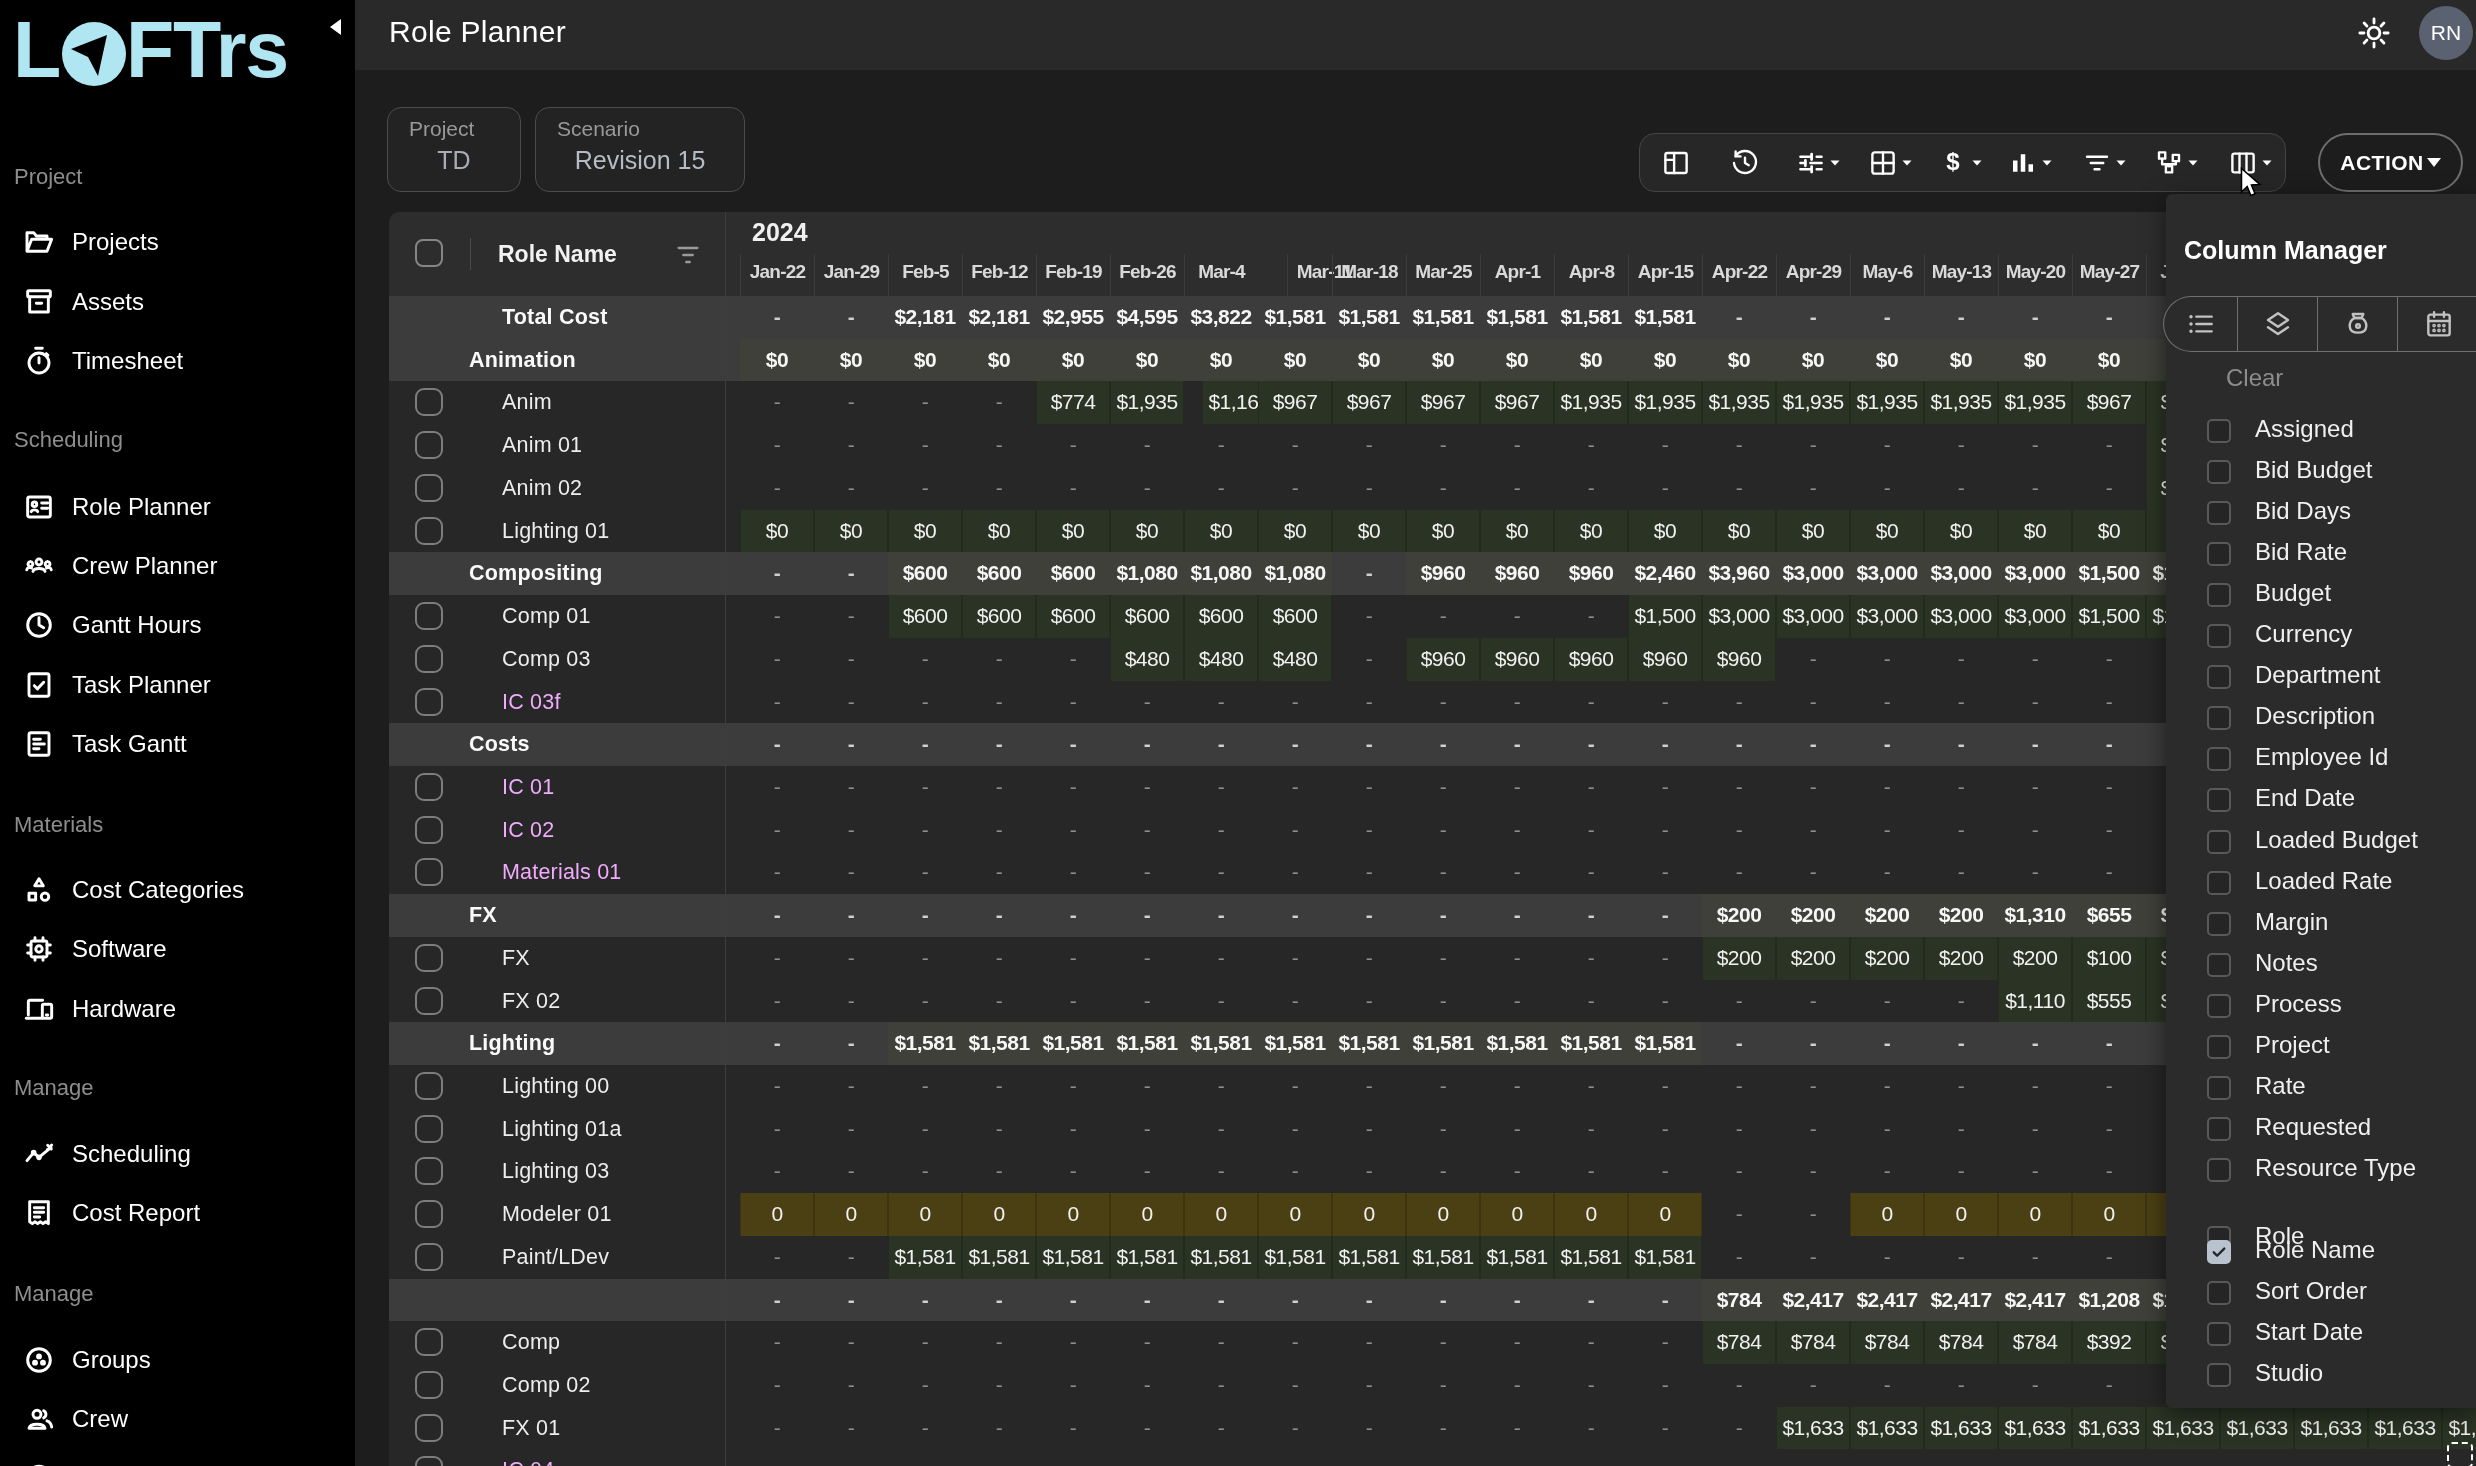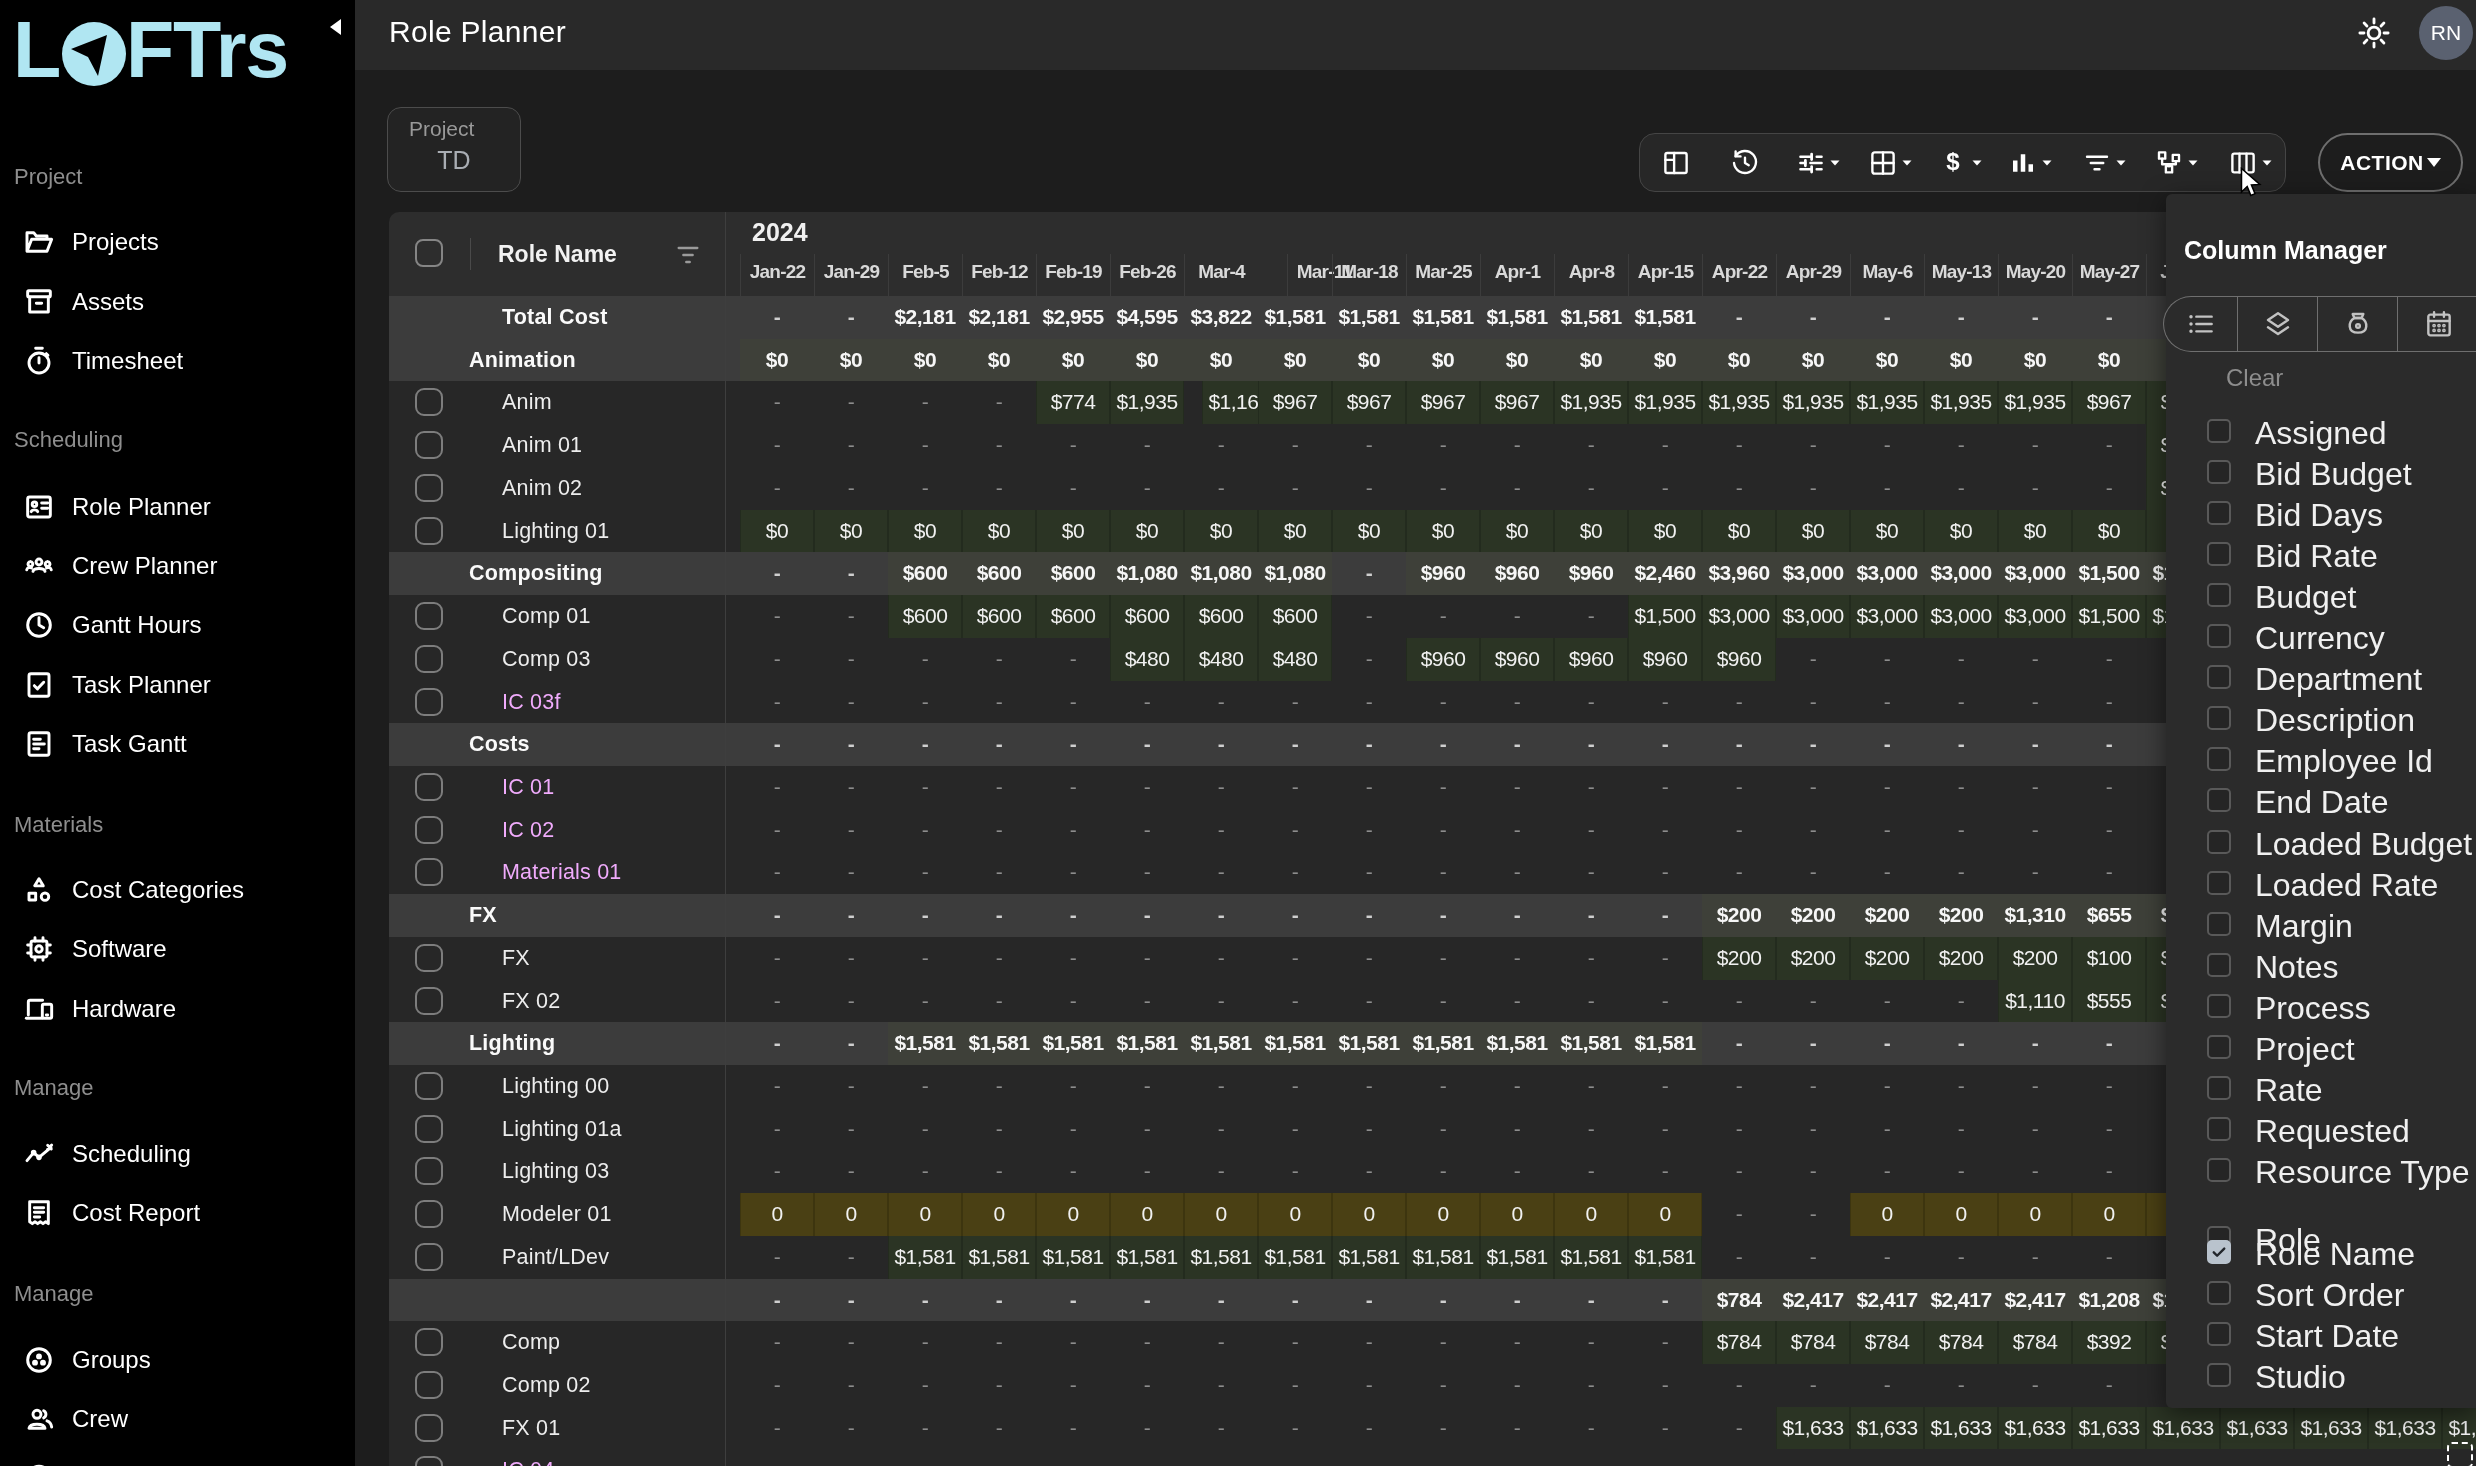--- a/index.html
+++ b/index.html
@@ -78,39 +78,43 @@
 #ptitle { position:absolute; left:18px; top:42px; font-size:25px; font-weight:700; color:#fff; }
 .seg { position:absolute; left:-3px; top:102px; width:316px; height:56px; border:1px solid #6f6f6f;
   border-radius:28px 0 0 28px; border-right:none; }
 .segc { position:absolute; top:0; height:54px; border-right:1px solid #6f6f6f; display:flex;
   align-items:center; justify-content:center; }
 #pclear { position:absolute; left:60px; top:170px; font-size:24px; color:#8d8d8d; }
 .pitem { position:absolute; left:0; width:310px; height:41px; margin-top:-20px; }
 .pcb { position:absolute; left:41px; top:8px; width:24px; height:24px; border:2px solid #595959;
   border-radius:5px; background:#252525; }
 .pcb-on { background:#b9c3cd; border-color:#b9c3cd; display:flex; align-items:center; justify-content:center; }
-.ptx { position:absolute; left:89px; top:4px; font-size:32px; color:#f0f0f0; }
+.ptx { position:absolute; left:89px; top:4px; font-size:24px; color:#f0f0f0; }
 
 #cursor { position:absolute; left:2238px; top:167px; }
 #cornerico { position:absolute; left:2447px; top:1442px; width:26px; height:26px;
   border:2.5px dashed #fff; border-radius:5px; }
 </style></head>
 <body>
 <div id="root">
   <div id="topbar"></div>
   <div id="title">Role Planner</div>
   <svg id="sun" width="36" height="36" viewBox="0 0 24 24" fill="none" stroke="#fff" stroke-width="1.9" stroke-linecap="round">
     <circle cx="12" cy="12" r="3.9"></circle>
     <path d="M12 2.6v2.7M12 18.7v2.7M2.6 12h2.7M18.7 12h2.7M5.4 5.4l1.9 1.9M16.7 16.7l1.9 1.9M18.6 5.4l-1.9 1.9M7.3 16.7l-1.9 1.9"></path>
   </svg>
   <div id="avatar">RN</div>
 
   <div class="fbox" style="left:387px;width:134px">
     <div class="flab">Project</div>
       <div class="fval">TD</div>
+  </div>
+  <div class="fbox" style="left:535px;width:210px">
+    <div class="flab">Scenario</div>
+      <div class="fval" style="color:#b6bcc6">Revision 15</div>
   </div>
 
   <div id="toolbar">
       <span class="tic" style="left:21px">
         <svg width="30" height="30" viewBox="0 0 24 24" fill="none" stroke="#fff" stroke-width="1.9" stroke-linecap="round" stroke-linejoin="round">
           <rect x="3.5" y="4" width="17" height="16" rx="1.5"></rect>
           <path d="M10.5 4v16M3.5 9.5h7"></path>
         </svg>
       </span>
 <span class="tic" style="left:90px">

